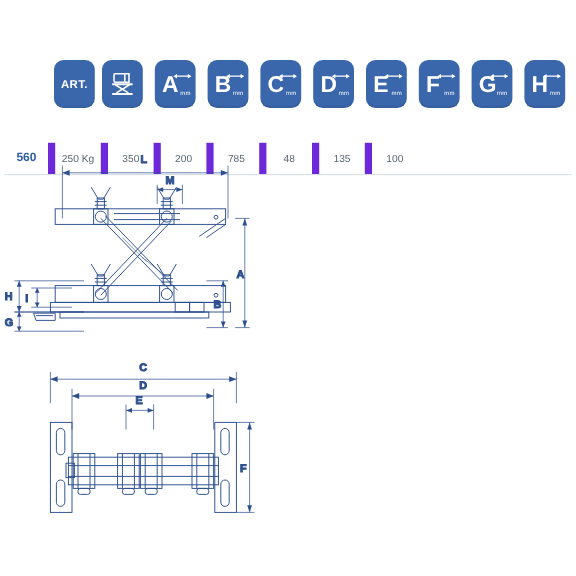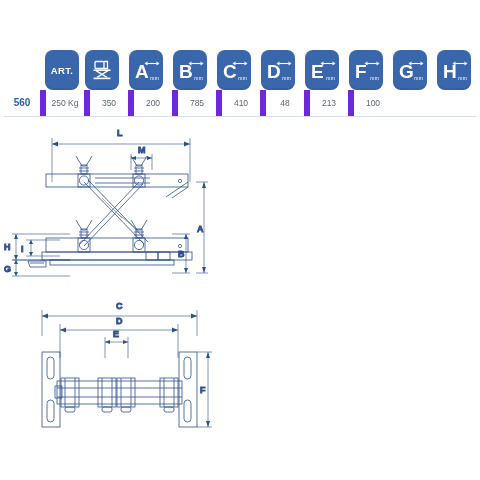--- a/index.html
+++ b/index.html
@@ -9,21 +9,21 @@
     font-family:"Liberation Sans", sans-serif;
     overflow:hidden;
     position:relative;
   }
 
   
   #spec-table{
     position:absolute;left:4px;top:46px;width:472px;
   }
   .hdr-row{display:flex;align-items:flex-end;height:44px;margin-left:40px;}
-  .val-row{display:flex;align-items:center;height:26px;border-bottom:1px solid #d9dfe6;}
+  .val-row{display:flex;align-items:center;height:26px;border-bottom:1px solid #d9dfe6;margin-top:29px;}
 
   .cell{flex:0 0 auto;display:flex;justify-content:center;}
   .c-art{width:36px;}
   .c-cap{width:44px;}
   .c-dim{width:44px;}
 
   .badge{
     width:34px;height:40px;border-radius:8px;
     background:#3a66ab;
     position:relative;
@@ -201,27 +201,24 @@
     <div class="cell c-dim">
         <div class="val">350</div>
       </div>
     <div class="cell c-dim">
         <div class="val">200</div>
       </div>
     <div class="cell c-dim">
         <div class="val">785</div>
       </div>
     <div class="cell c-dim">
-        <div class="val">410</div>
-      </div>
-    <div class="cell c-dim">
         <div class="val">48</div>
       </div>
     <div class="cell c-dim">
-        <div class="val">213</div>
+        <div class="val">135</div>
       </div>
     <div class="cell c-dim">
         <div class="val">100</div>
       </div>
 
   </div>
 </div>
 
 <div id="drawings">
 <svg width="480" height="330" viewBox="0 0 480 330">

